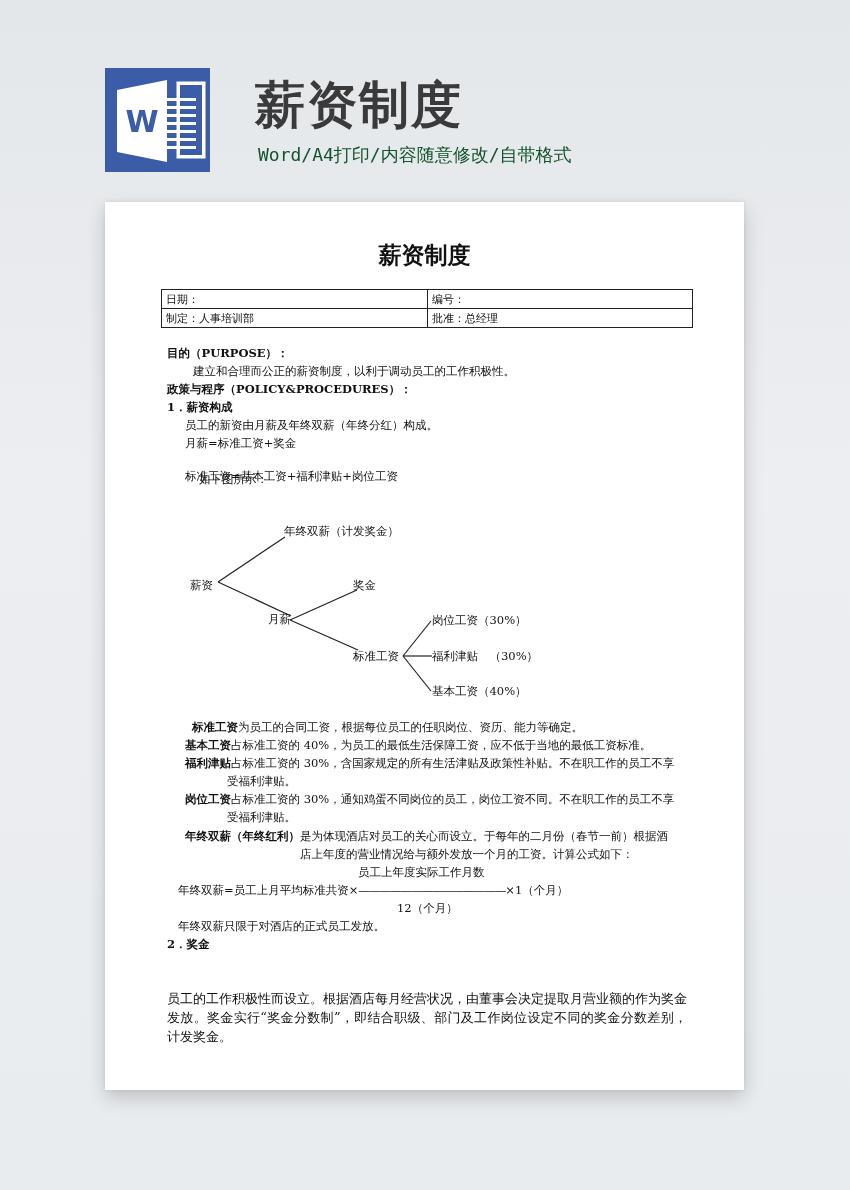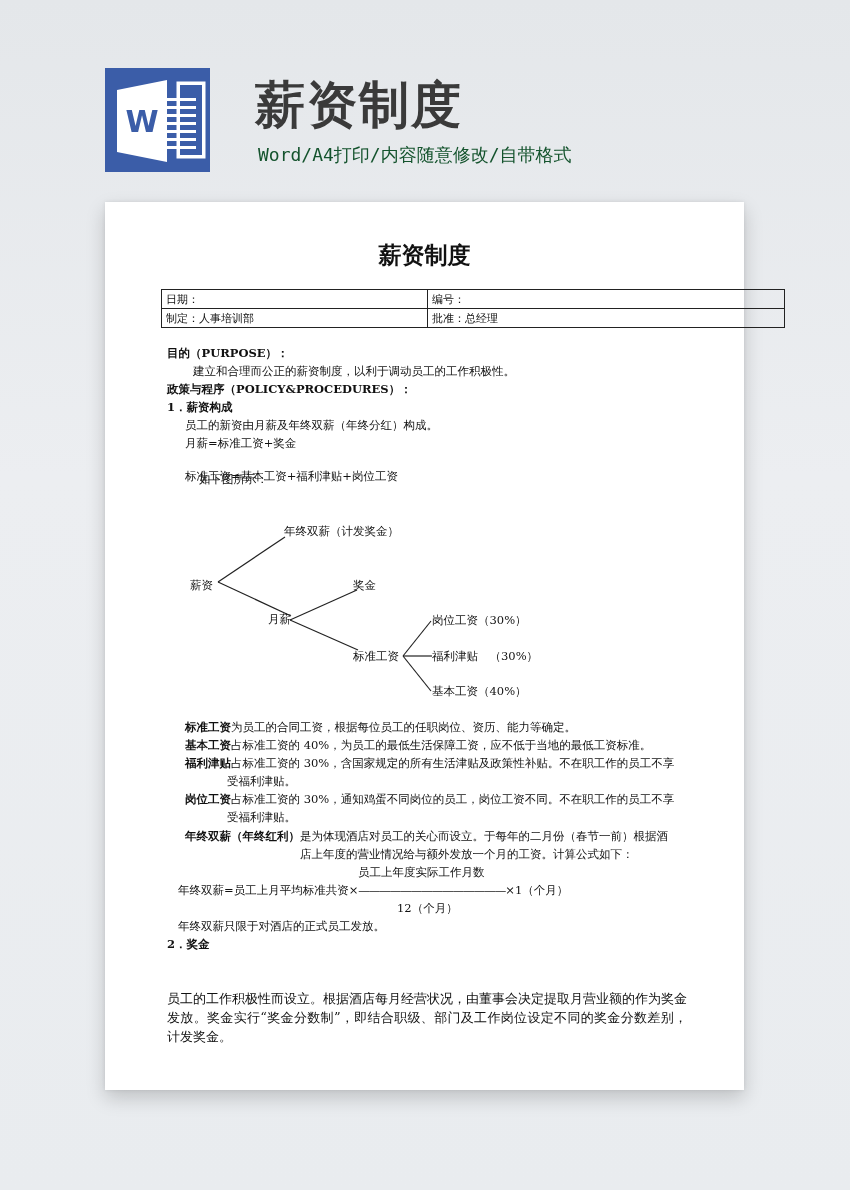--- a/index.html
+++ b/index.html
@@ -29,21 +29,21 @@
     position: absolute; left: 105px; top: 202px; width: 639px; height: 888px;
     background: #fff;
     box-shadow: 0 8px 18px rgba(0,0,0,0.18), 0 0 4px rgba(0,0,0,0.08);
   }
   .doc-title {
     position: absolute; left: 0; width: 100%; top: 38px; text-align: center;
     font-family: "DejaVu Sans", "Liberation Sans", sans-serif;
     font-weight: bold; font-size: 23px; color: #111;
   }
   table.info {
-    position: absolute; left: 56px; top: 87px; width: 624px;
+    position: absolute; left: 56px; top: 87px; width: 532px;
     border-collapse: collapse; font-size: 11px;
   }
   table.info td {
     border: 1px solid #222; height: 19px; padding: 0 4px; vertical-align: middle;
   }
   .content { position: absolute; left: 0; top: 0; width: 100%; font-size: 11.5px; line-height: 17px; }
   .abs { position: absolute; white-space: nowrap; }
   .b { font-weight: bold; }
   .diagram { position: absolute; left: 0; top: 0; width: 639px; height: 888px; pointer-events: none; }
   .dlabel { position: absolute; white-space: nowrap; font-size: 11.5px; }
@@ -113,21 +113,21 @@
   <div class="dlabel" style="left:85px; top:376px;">薪资</div>
   <div class="dlabel" style="left:179px; top:322px;">年终双薪（计发奖金）</div>
   <div class="dlabel" style="left:163px; top:410px;">月薪</div>
   <div class="dlabel" style="left:248px; top:376px;">奖金</div>
   <div class="dlabel" style="left:248px; top:447px;">标准工资</div>
   <div class="dlabel" style="left:327px; top:411px;">岗位工资（30%）</div>
   <div class="dlabel" style="left:327px; top:447px;">福利津贴　（30%）</div>
   <div class="dlabel" style="left:327px; top:482px;">基本工资（40%）</div>
 
   <div class="content">
-    <div class="abs" style="left:80px; top:517px;">
+    <div class="abs" style="left:87px; top:517px;">
       <span class="b">标准工资</span><span>为员工的合同工资，根据每位员工的任职岗位、资历、能力等确定。</span>
     </div>
     <div class="abs" style="left:80px; top:535px;">
       <span class="b">基本工资</span><span>占标准工资的 40%，为员工的最低生活保障工资，应不低于当地的最低工资标准。</span>
     </div>
     <div class="abs" style="left:80px; top:553px;">
       <span class="b">福利津贴</span><span>占标准工资的 30%，含国家规定的所有生活津贴及政策性补贴。不在职工作的员工不享</span>
     </div>
     <div class="abs" style="left:122px; top:571px;">受福利津贴。</div>
     <div class="abs" style="left:80px; top:589px;">

